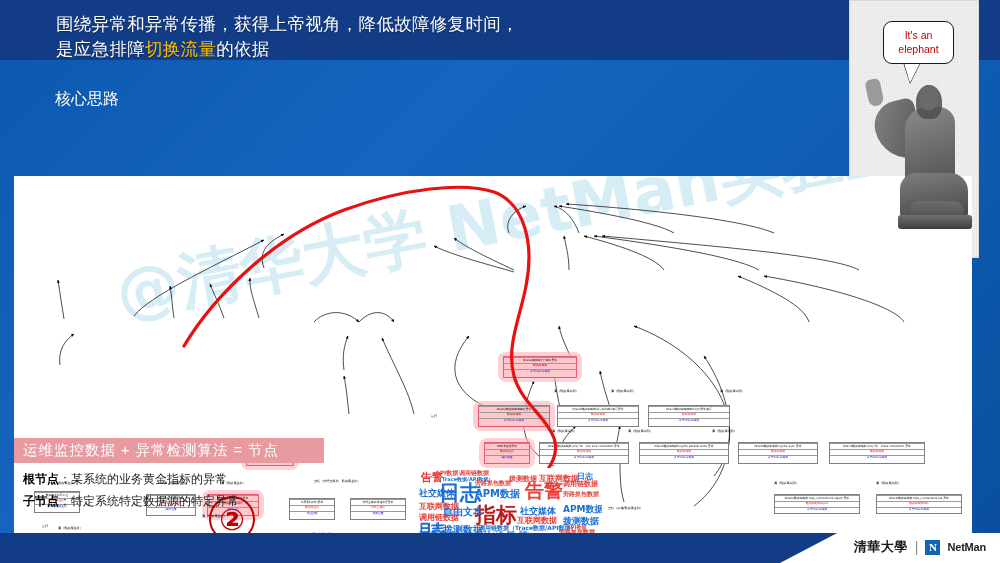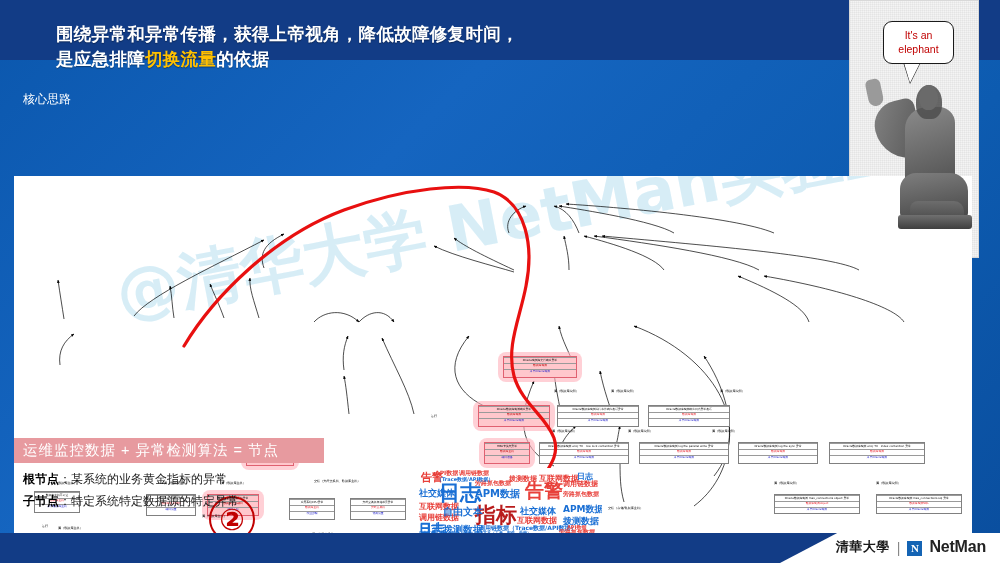--- a/index.html
+++ b/index.html
@@ -13,33 +13,33 @@
     background: linear-gradient(135deg, #0b57ad 0%, #1565c0 35%, #0d5bb0 70%, #0a4e9e 100%);
     overflow: hidden;
   }
 
   
   #header-band {
     position: absolute; left: 0; top: 0; width: 1000px; height: 60px;
     background: #123c86;
   }
   #slide-title {
-    position: absolute; left: 56px; top: 22px; width: 700px;
-    color: #ffffff; font-weight: bold; font-size: 17.5px; line-height: 25px;
+    position: absolute; left: 56px; top: 12px; width: 700px;
+    color: #ffffff; font-weight: normal; font-size: 17.5px; line-height: 25px;
     letter-spacing: .3px;
     text-shadow: 0 1px 1px rgba(0,0,0,.35);
   }
   #slide-title .hl { color: #ffc000; }
 
   
   #core-block {
     position: absolute; left: 23px; top: 88px; width: 640px;
     color: #ffffff; font-size: 13.5px; line-height: 22px;
   }
-  #core-block .core-heading { font-size: 12px; }
+  #core-block .core-heading { font-size: 16px; margin-left: 32px; }
 
   
   #person-panel {
     position: absolute; left: 849px; top: 0px; width: 130px; height: 258px;
     background: #f2f2f2; border: 1px solid #d8d8d8;
     overflow: hidden;
   }
   #person-panel .grain {
     position: absolute; inset: 0;
     background:
@@ -148,30 +148,30 @@
     position: absolute; left: 0; top: 533px; width: 1000px; height: 30px;
     background: #123c86;
   }
   #footer-wedge {
     position: absolute; left: 780px; top: 533px; width: 220px; height: 30px;
     background: #ffffff;
     clip-path: polygon(26% 0, 100% 0, 100% 100%, 0 100%);
   }
   #footer-logos {
     position: absolute; right: 14px; top: 538px;
-    display: flex; align-items: flex-end; gap: 7px;
+    display: flex; align-items: center; gap: 7px;
   }
   #thu-logo { font-size: 13px; color: #1a1a1a; font-family: "DejaVu Serif", serif; font-weight: bold; letter-spacing: .5px; }
   #logo-sep { color: #888; font-size: 14px; }
   #netman-mark {
     width: 15px; height: 15px; background: #1464b4; color: #fff;
     font-size: 11px; font-weight: bold; text-align: center; line-height: 15px;
     font-family: "Liberation Serif", serif;
   }
-  #netman-text { font-size: 16px; font-weight: bold; color: #222; letter-spacing: -.2px; }
+  #netman-text { font-size: 11px; font-weight: bold; color: #222; letter-spacing: -.2px; }
 </style>
 </head>
 <body>
 
 <div id="slide">
 
   <div id="header-band"></div>
   <div id="slide-title">
     <div><span>围绕异常和异常传播，获得上帝视角，降低故障修复时间，</span></div>
     <div>

